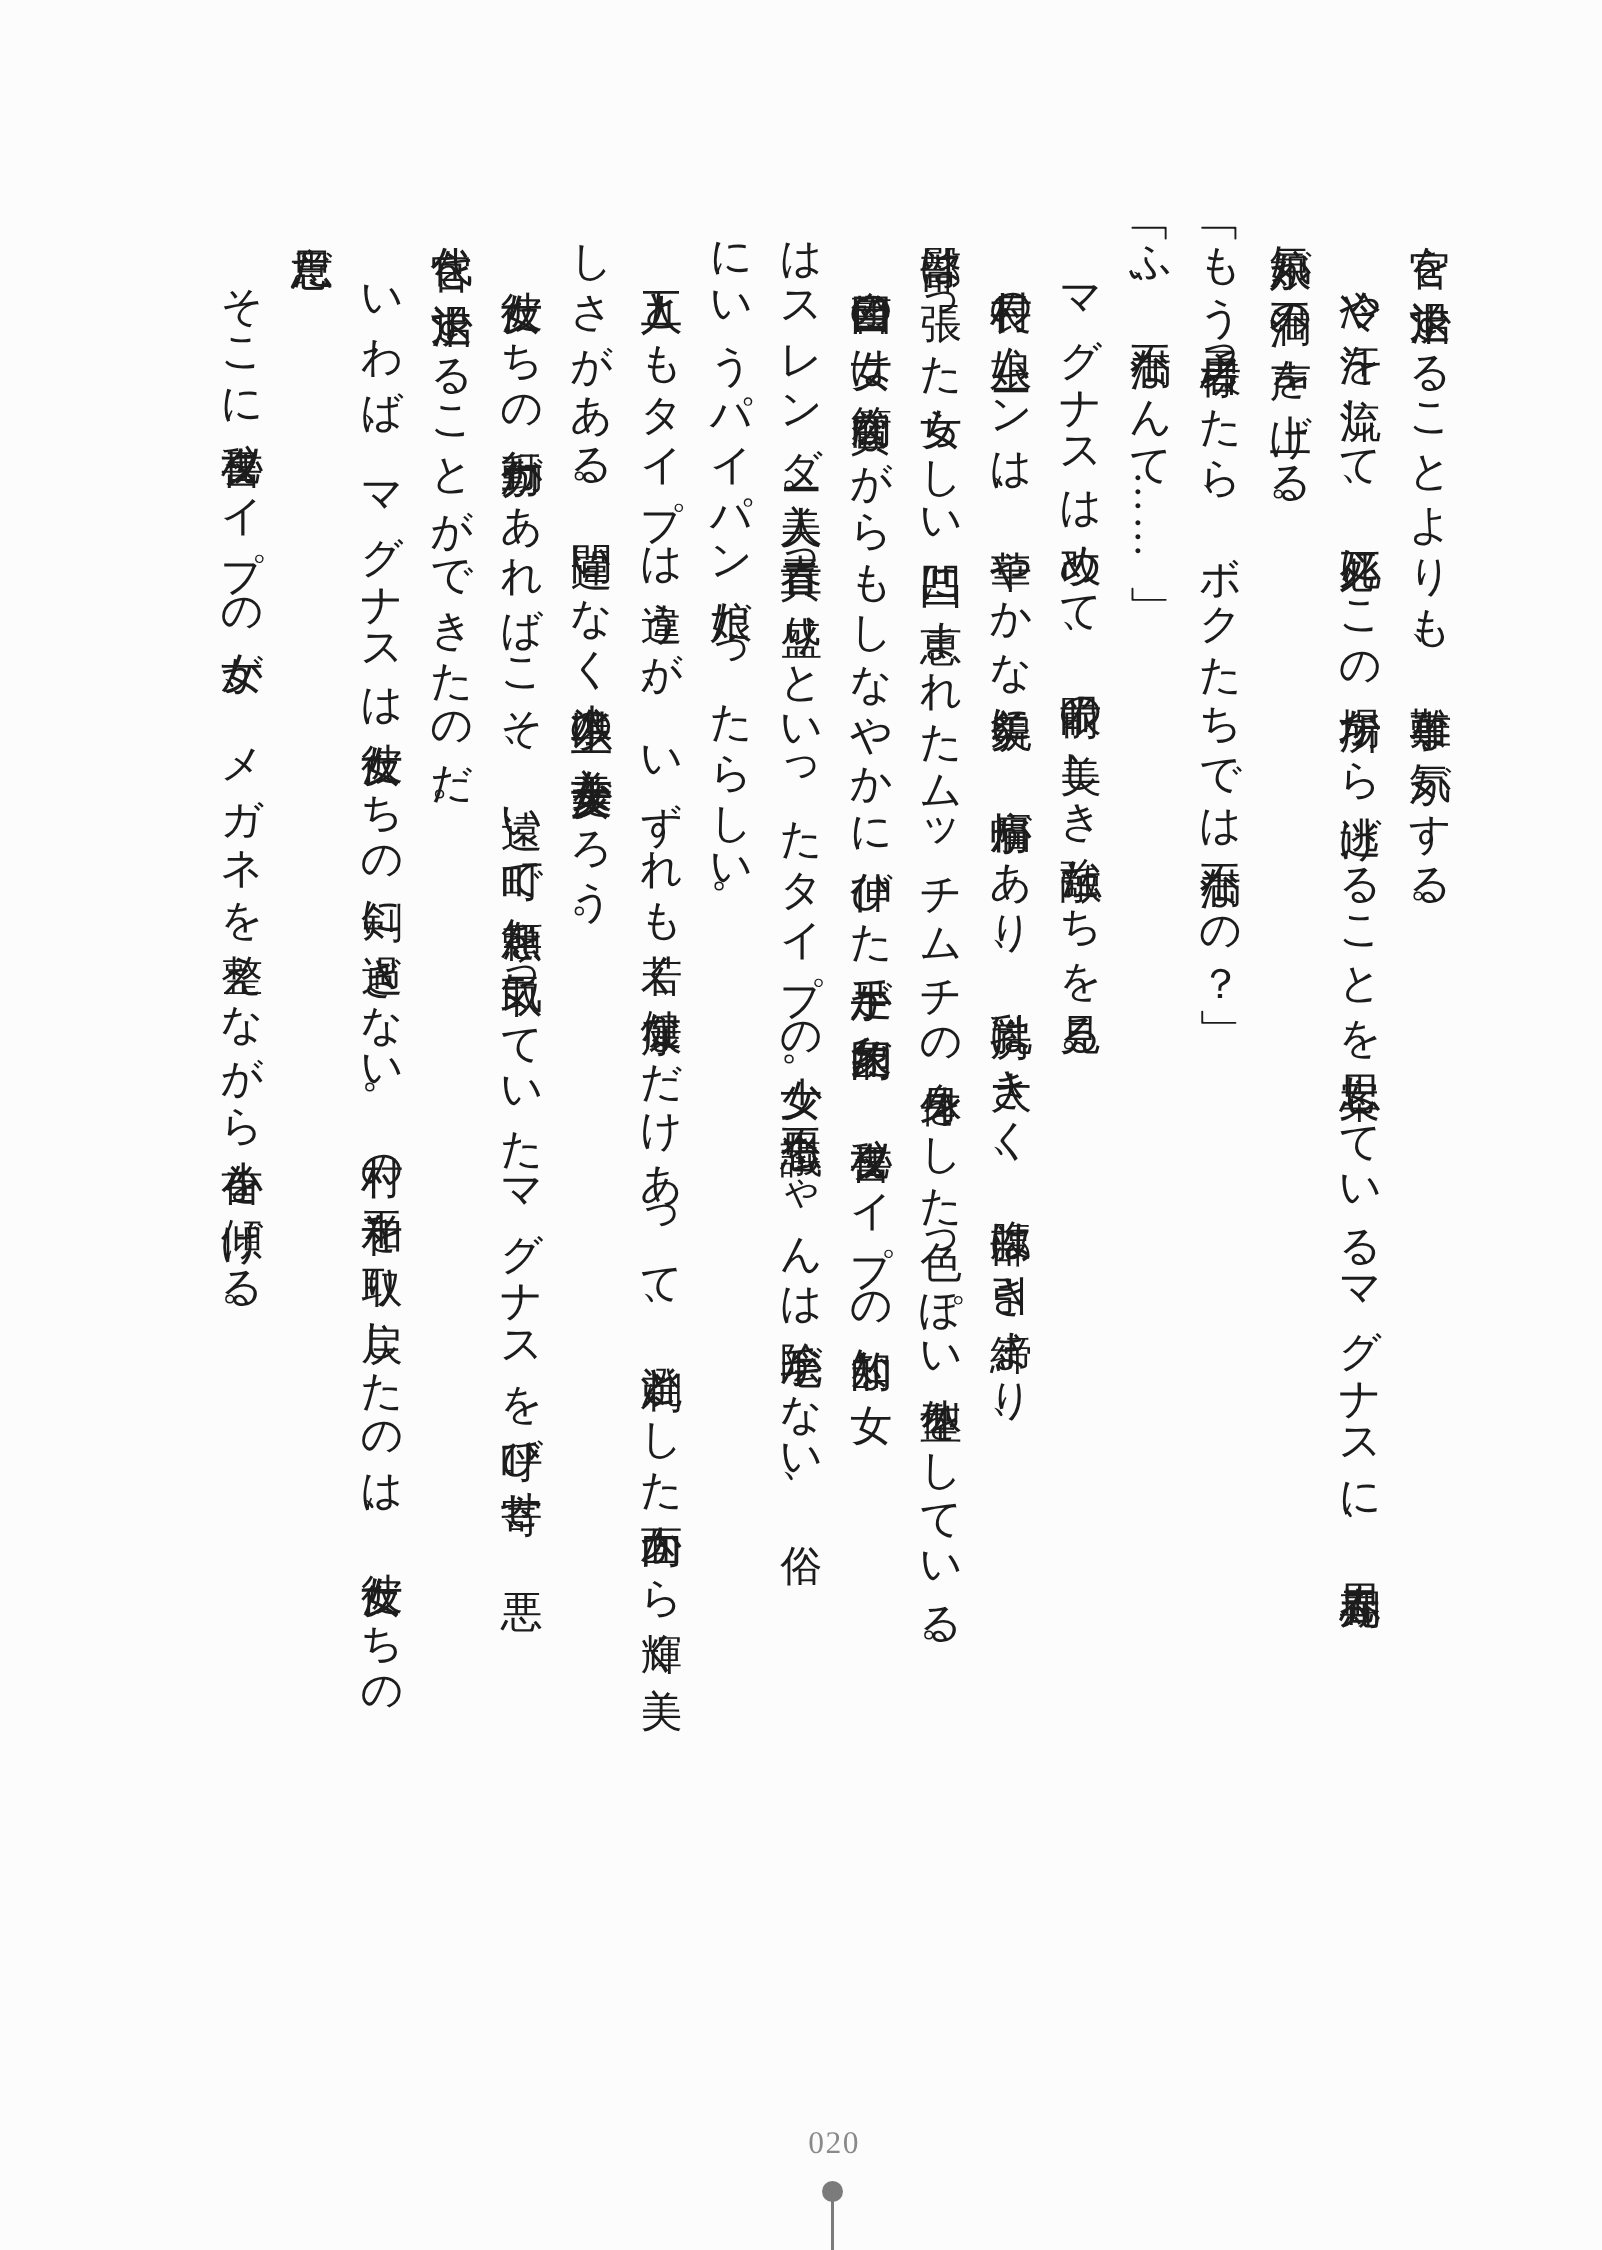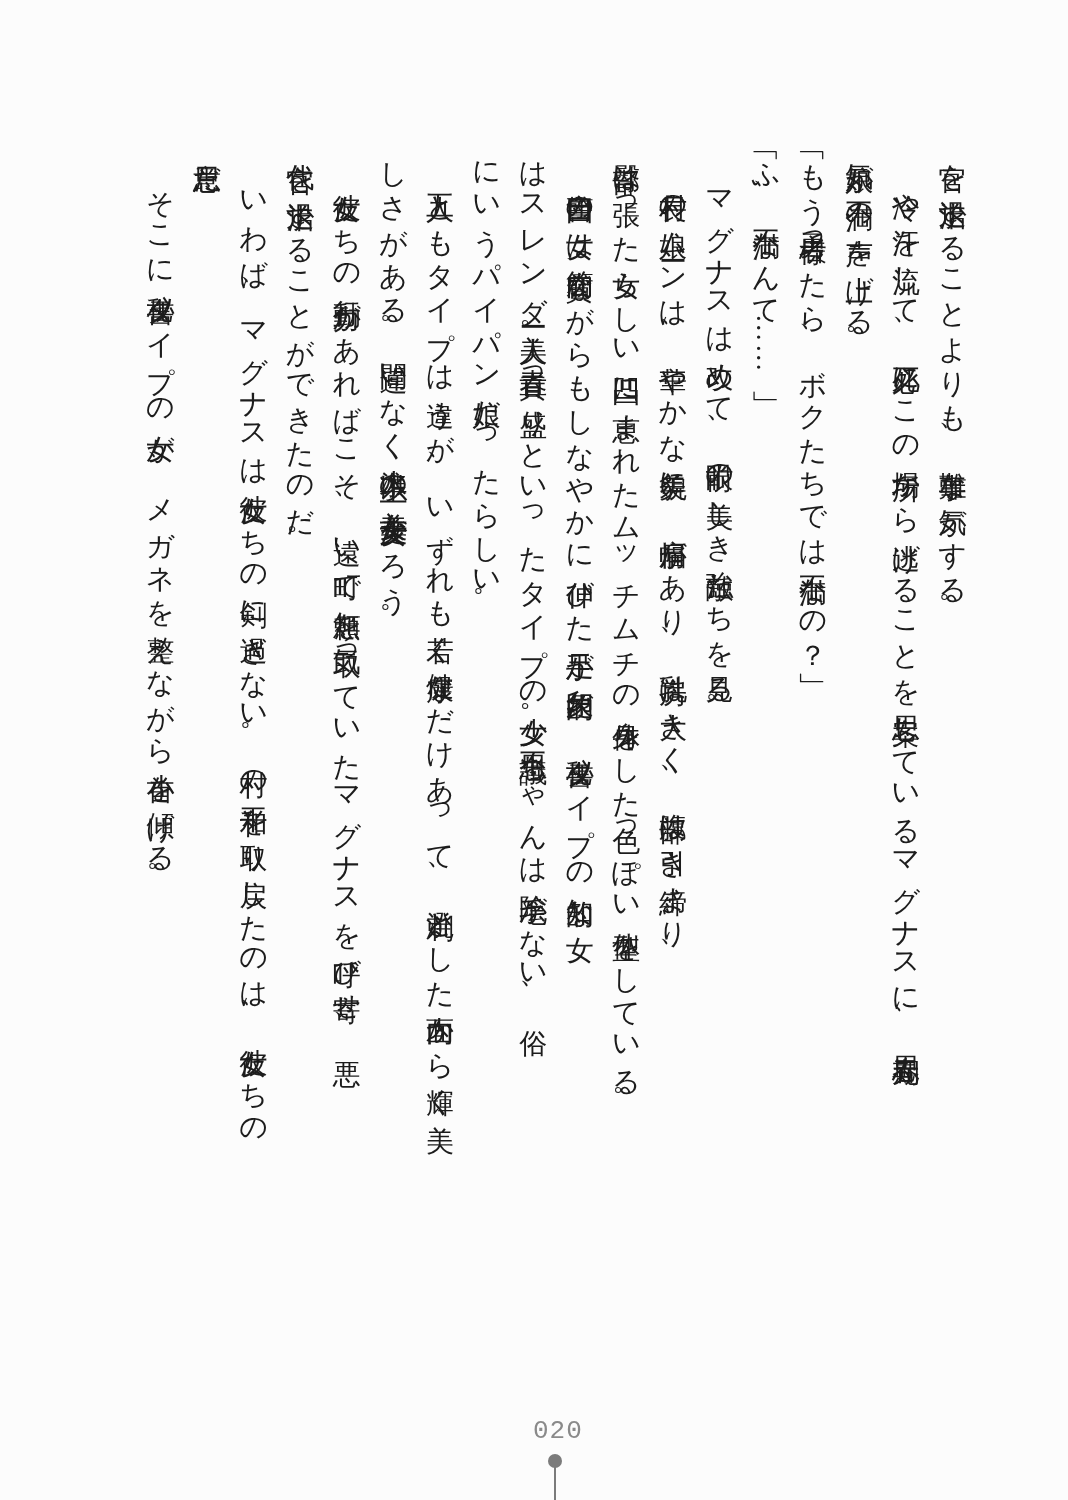--- a/index.html
+++ b/index.html
@@ -27,22 +27,22 @@
   .tcol {
     line-height: 46.6px;
     white-space: nowrap;
   }
   .page-number {
     position: absolute;
     top: 1416px;
     left: 533px;
     width: 46px;
     text-align: center;
-    font-family: Liberation Mono, monospace;
-    font-size: 26px;
+    font-family: Liberation Serif, serif;
+    font-size: 21px;
     letter-spacing: 1px;
     color: #8a8a8a;
   }
   .page-marker-dot {
     position: absolute;
     top: 1454px;
     left: 548px;
     width: 14px;
     height: 14px;
     border-radius: 50%;

